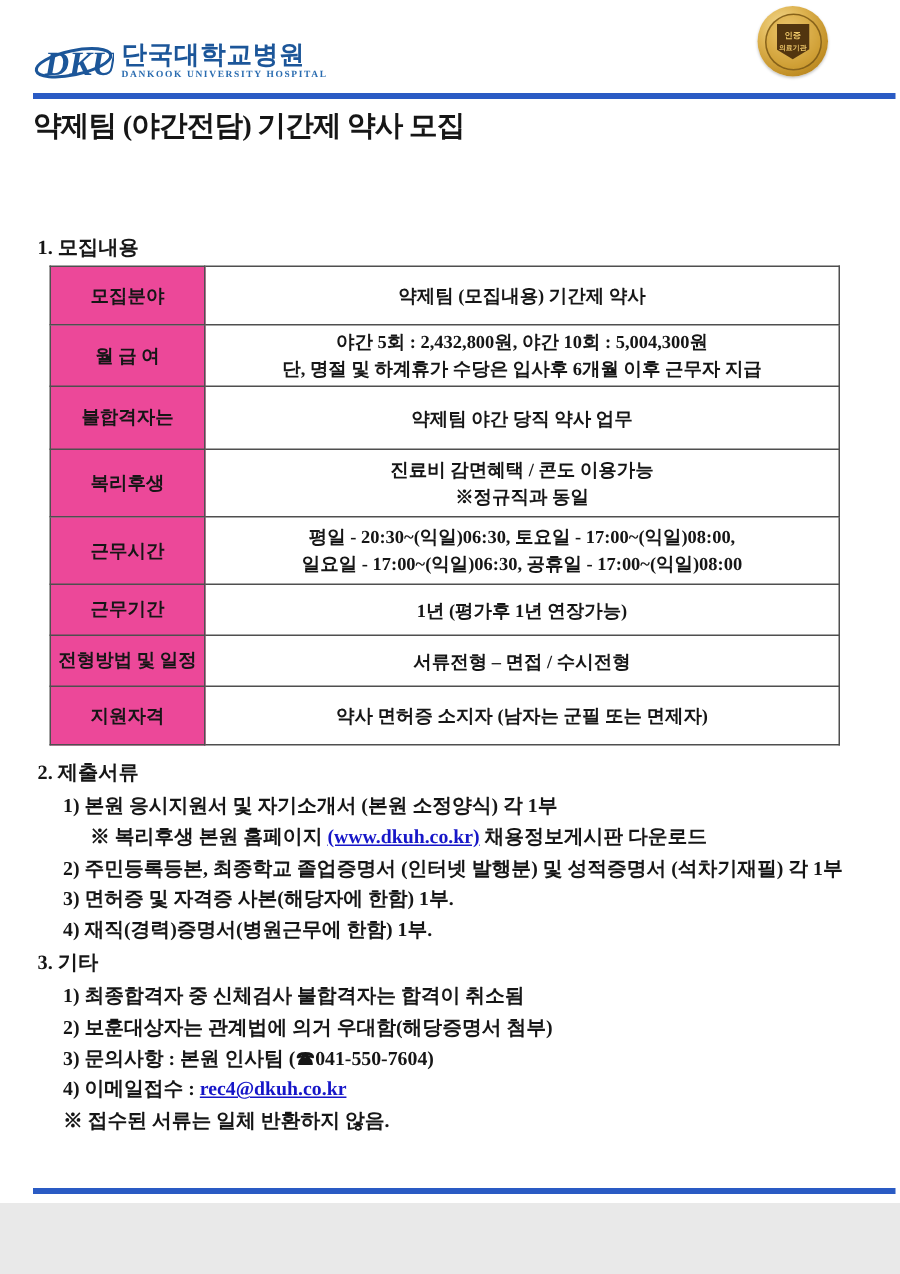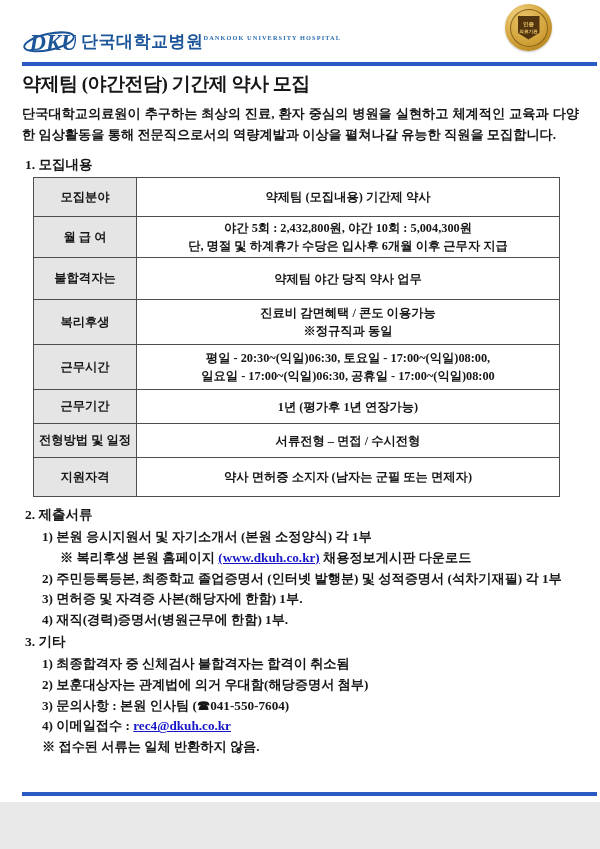--- a/index.html
+++ b/index.html
@@ -5,21 +5,21 @@
   html,body { margin:0; padding:0; background:#e9e9e9; }
   .page {
     position:relative; width:600px; height:802px; margin:0 auto;
     background:#ffffff; overflow:hidden;
     font-family:Liberation Serif, serif;
     color:#161616;
   }
 
   
   .logo { display:flex; align-items:center; gap:5px; }
-  .logo-text { display:flex; flex-direction:row; line-height:1; }
+  .logo-text { display:flex; flex-direction:column; line-height:1; }
   .logo-ko { font-weight:800; color:#1c5699; letter-spacing:0.5px; }
   .logo-en { font-weight:700; color:#2a6cb0; letter-spacing:1.1px; margin-top:2px; }
   .header-logo { position:absolute; left:22px; top:24px; }
   .header-logo .logo-ko { font-size:17px; }
   .header-logo .logo-en { font-size:6.3px; }
   .footer-logo { position:absolute; left:0; top:803px; width:100%; display:flex; justify-content:center; }
   .footer-logo .logo-ko { font-size:19px; }
   .footer-logo .logo-en { font-size:7px; }
 
   
@@ -70,21 +70,21 @@
 
   
   .recruit-table {
     position:absolute; left:33px; top:177px; width:527px;
     border-collapse:collapse; table-layout:fixed;
   }
   .recruit-table td {
     border:1px solid #4f4f4f; text-align:center; vertical-align:middle;
     font-size:12.3px; font-weight:700; padding:2px 4px;
   }
-  .recruit-table .label-cell { background:#e5e5e5; width:94px; }
+  .recruit-table .label-cell { background:#ec4899; width:94px; }
   .recruit-table .value-cell div { line-height:18px; }
   .recruit-table tr:nth-child(1){ height:39px; }
   .recruit-table tr:nth-child(2){ height:41px; }
   .recruit-table tr:nth-child(3){ height:42px; }
   .recruit-table tr:nth-child(4){ height:45px; }
   .recruit-table tr:nth-child(5){ height:45px; }
   .recruit-table tr:nth-child(6){ height:34px; }
   .recruit-table tr:nth-child(7){ height:34px; }
   .recruit-table tr:nth-child(8){ height:39px; }
 </style>
@@ -109,21 +109,20 @@
       <div class="seal-shield">
         <span class="seal-s1">인증</span>
         <span class="seal-s2">의료기관</span>
       </div>
     </div>
   </div>
 
   <div class="blue-line line-top"></div>
 
   <div class="doc-title">약제팀 (야간전담) 기간제 약사 모집</div>
-  <div class="doc-intro">단국대학교의료원이 추구하는 최상의 진료, 환자 중심의 병원을 실현하고 체계적인 교육과 다양한 임상활동을 통해 전문직으로서의 역량계발과 이상을 펼쳐나갈 유능한 직원을 모집합니다.</div>
 
   <div class="sec-heading h-sec1">1. 모집내용</div>
   <table class="recruit-table">
     <tbody>
         <tr>
           <td class="label-cell">모집분야</td>
           <td class="value-cell">
             <div>약제팀 (모집내용) 기간제 약사</div>
           </td>
         </tr>

